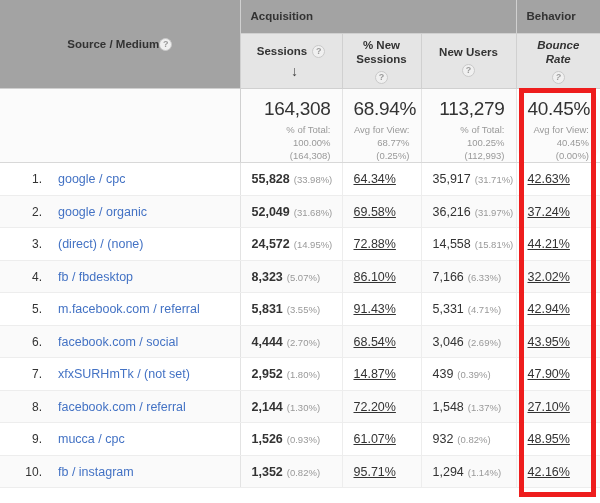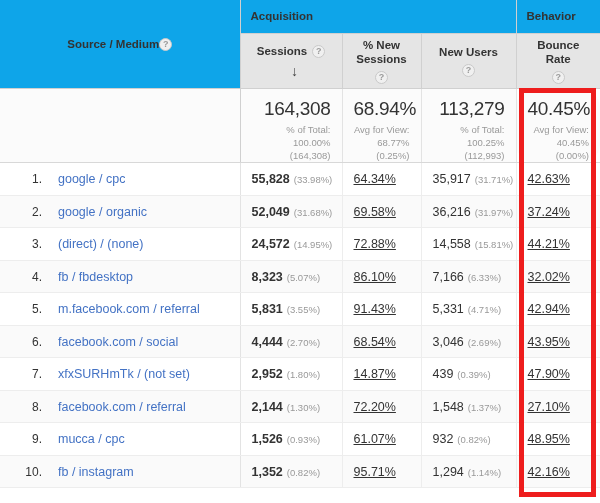--- a/index.html
+++ b/index.html
@@ -26,21 +26,21 @@
 
   
   col.c-dim   { width: 240px; }
   col.c-sess  { width: 102px; }
   col.c-pnew  { width:  79px; }
   col.c-newu  { width:  95px; }
   col.c-bounce{ width:  84px; }
 
   
   tr.group-row th {
-    background: #0ea5e9;
+    background: #a3a3a3;
     height: 33px;
     padding: 0 10px;
     font-size: 11.5px;
     font-weight: bold;
     color: #333;
     text-align: left;
     vertical-align: middle;
     border-right: 1px solid #d0d0d0;
     border-bottom: 1px solid #d0d0d0;
   }
@@ -71,21 +71,21 @@
     padding: 4px 10px;
     font-size: 11.5px;
     font-weight: bold;
     color: #333;
     border-right: 1px solid #d0d0d0;
     border-bottom: 1px solid #d0d0d0;
     vertical-align: middle;
     text-align: center;
     line-height: 1.25;
   }
-  tr.metric-row th.last { border-right: none; }
+  tr.metric-row th.last { border-right: none; font-style: italic; }
   .metric-inner {
     display: inline-flex;
     align-items: center;
     justify-content: center;
     flex-wrap: wrap;
     gap: 5px;
   }
   .metric-label { white-space: pre-line; }
   .sort-arrow {
     font-size: 14px;

